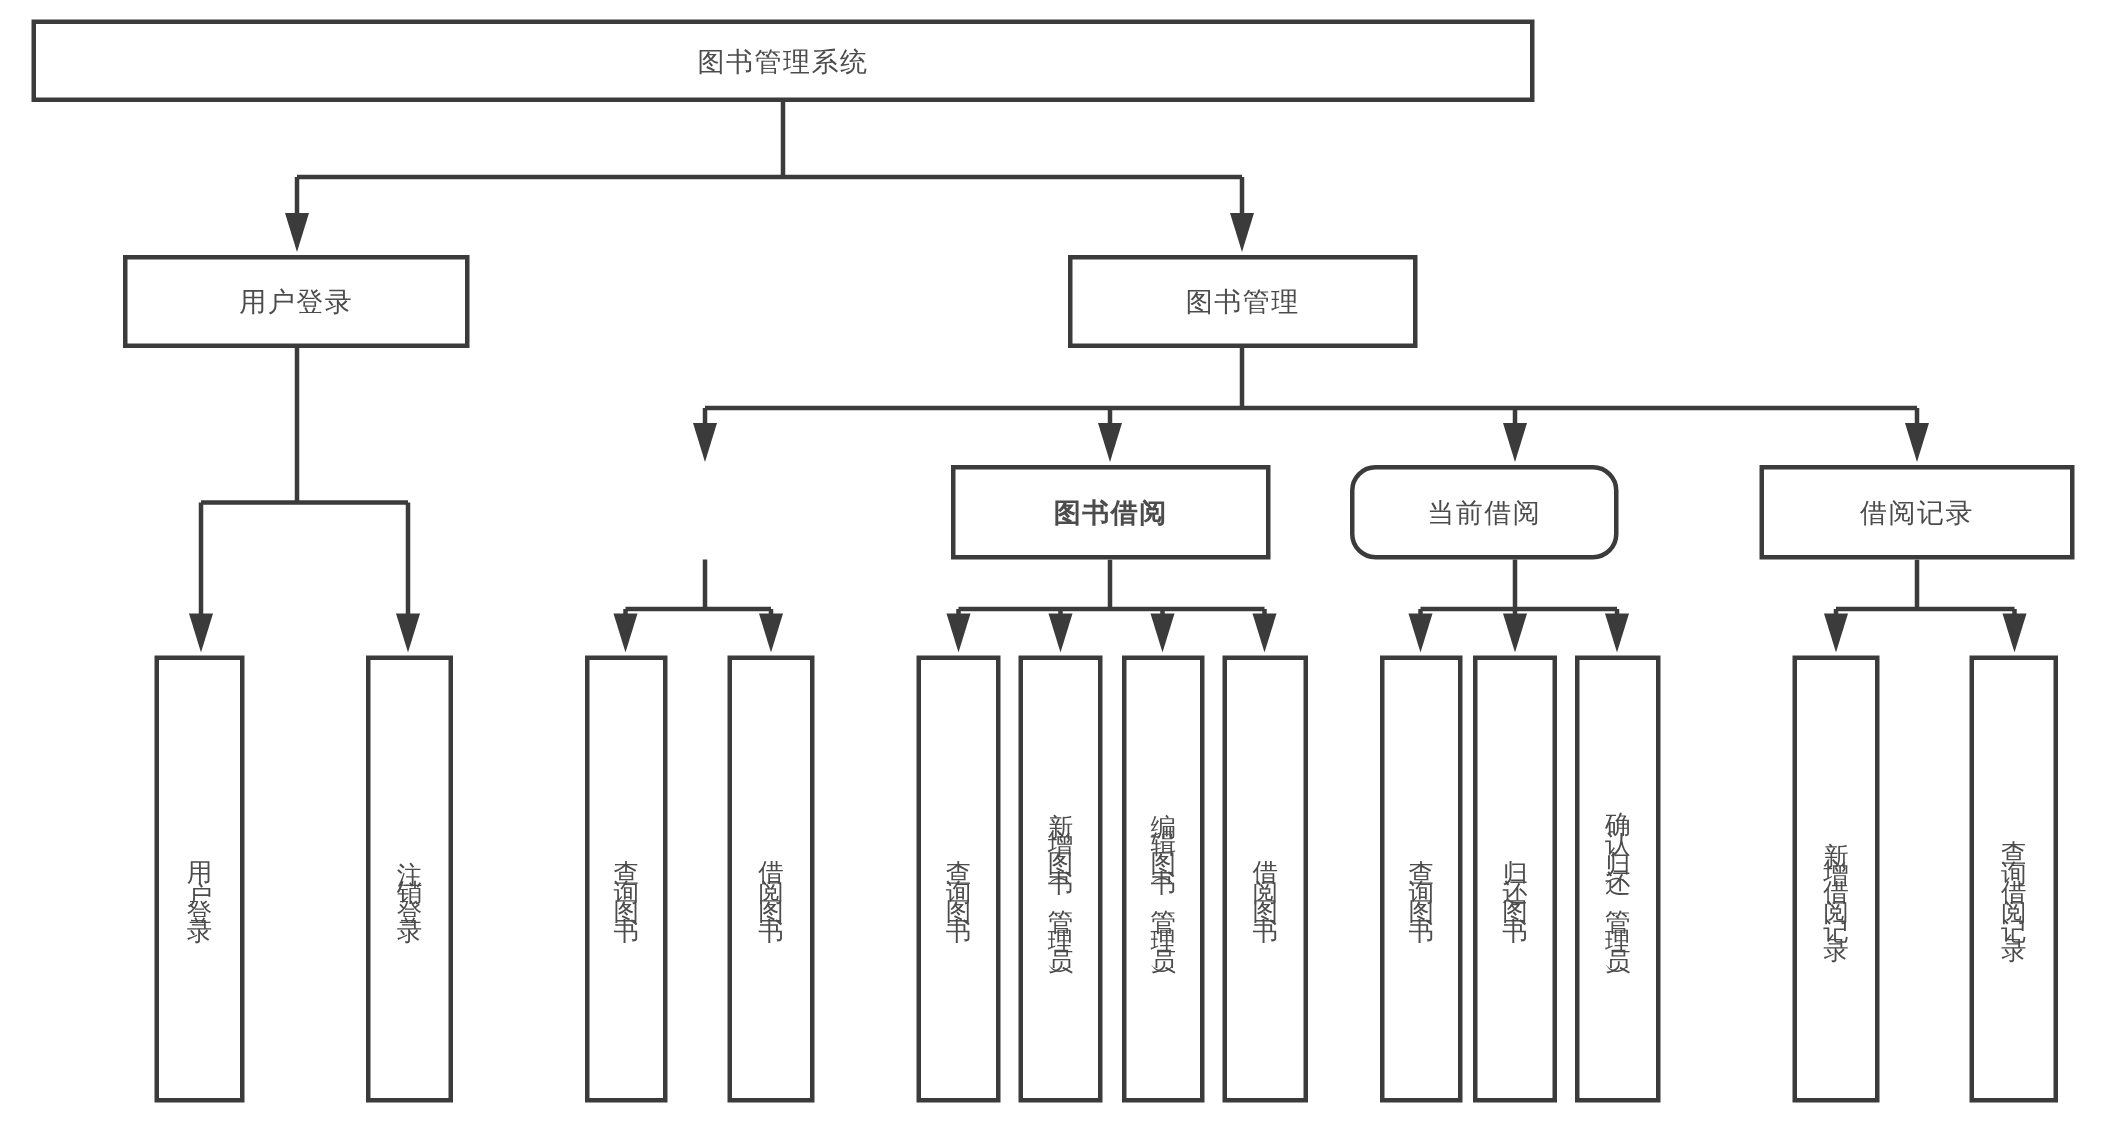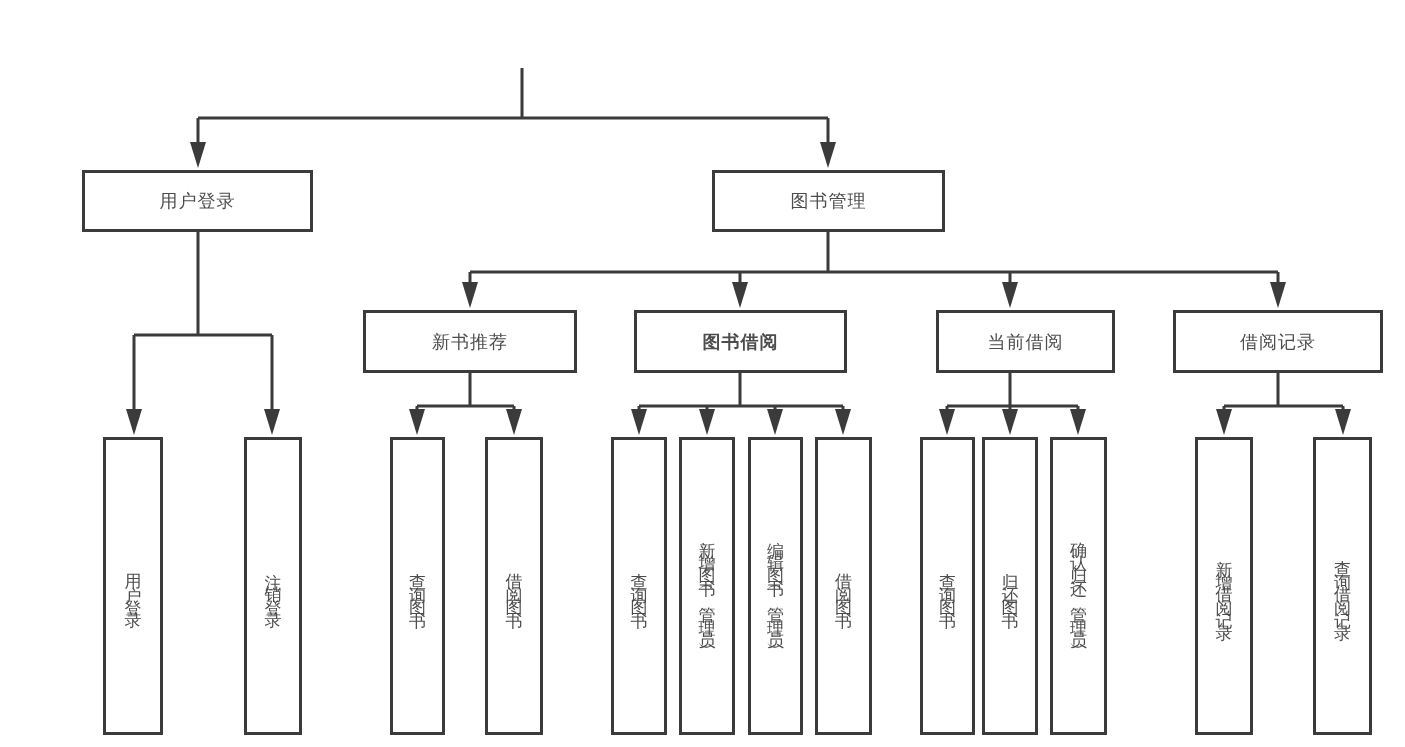--- a/index.html
+++ b/index.html
@@ -45,21 +45,21 @@
     text-shadow: 1px 1px 0 rgba(255,255,255,.85), -1px -1px 0 rgba(255,255,255,.85);
     white-space: nowrap;
   }
 
   
   #n-root    { left: 21px;   top: 13px;  width: 1002px; height: 55px; }
   #n-login   { left: 82px;   top: 170px; width: 231px;  height: 62px; }
   #n-mgmt    { left: 712px;  top: 170px; width: 233px;  height: 62px; align-items: center; }
   #n-newbook { left: 363px;  top: 310px; width: 214px;  height: 63px; }
   #n-borrow  { left: 634px;  top: 310px; width: 213px;  height: 63px; font-weight: bold; }
-  #n-current { left: 936px;  top: 310px; width: 179px;  height: 63px; }
+  #n-current { left: 900px;  top: 310px; width: 179px;  height: 63px; border-radius: 17px; }
   #n-records { left: 1173px; top: 310px; width: 210px;  height: 63px; }
 
   .leaf { top: 437px; height: 298px; }
   #l-1a { left: 103px;  width: 60px; }
   #l-1b { left: 244px;  width: 58px; }
   #l-2a { left: 390px;  width: 55px; }
   #l-2b { left: 485px;  width: 58px; }
   #l-3a { left: 611px;  width: 56px; }
   #l-3b { left: 679px;  width: 56px; }
   #l-3c { left: 748px;  width: 55px; }
@@ -115,31 +115,31 @@
 
       <polygon points="939,409 955,409 947,435"></polygon>
       <polygon points="1002,409 1018,409 1010,435"></polygon>
       <polygon points="1070,409 1086,409 1078,435"></polygon>
 
       <polygon points="1216,409 1232,409 1224,435"></polygon>
       <polygon points="1335,409 1351,409 1343,435"></polygon>
     </g>
   </svg>
 
+  <div class="box" id="n-root">
+    <span>图书管理系统</span>
+  </div>
 
   <div class="box" id="n-login">
     <span>用户登录</span>
   </div>
   <div class="box" id="n-mgmt">
     <span>图书管理</span>
   </div>
 
-  <div class="box" id="n-newbook">
-    <span>新书推荐</span>
-  </div>
   <div class="box" id="n-borrow">
     <span>图书借阅</span>
   </div>
   <div class="box" id="n-current">
     <span>当前借阅</span>
   </div>
   <div class="box" id="n-records">
     <span>借阅记录</span>
   </div>
 

